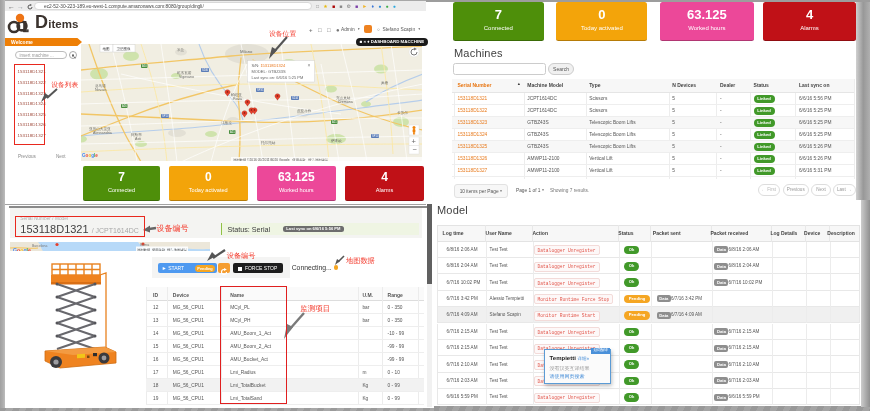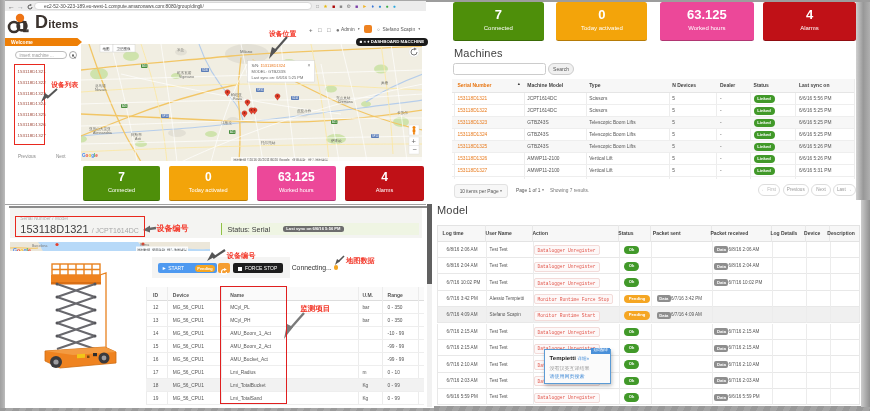--- a/index.html
+++ b/index.html
@@ -24,21 +24,21 @@
 .hic{top:16px;font-size:6px;color:#777}
 #hAdmin{left:336px;top:15.5px;font-size:4.8px;color:#555}
 #hAvatar{left:359px;top:13.5px;width:8px;height:8px;background:#ee8220;border-radius:2px}
 #hUser{left:372px;top:15.5px;font-size:4.8px;color:#555}
 #welcome{left:0;top:38px;width:77px;height:8px;background:#ee7f06;color:#fff;font-size:5px;font-weight:bold;line-height:8px;padding-left:6px;clip-path:polygon(0 0,94% 0,100% 50%,94% 100%,0 100%)}
 #searchbox{left:9.5px;top:50.7px;width:52px;height:8.6px;border:0.7px solid #bbb;border-radius:4px;background:#fff;font-size:4.5px;color:#999;line-height:7.5px;padding-left:4px}
 #sbIcon{left:63.5px;top:51px;width:8px;height:8px;border:0.6px solid #aaa;border-radius:50%;background:#fff}
 #redListBox{left:9px;top:64px;width:31px;height:80.5px;border:1.3px solid #e8281e}
 .serial{left:12.4px;font-size:4.4px;color:#9c4536;letter-spacing:0.1px}
 .pgnav{top:153.5px;font-size:4.6px;color:#888}
-.annot{color:#f3392b;font-weight:bold;font-family:"Liberation Sans",sans-serif}
+.annot{color:#f3392b;font-weight:normal;font-family:"Liberation Sans",sans-serif}
 
 .card{top:165.5px;height:35.5px;border-radius:2px;color:#fff;text-align:center;border-bottom:1.5px solid rgba(0,0,0,.25)}
 .card .n{font-size:12px;font-weight:bold;margin-top:4.5px}
 .card .l{font-size:5.6px;margin-top:2.8px}
 .cgreen{background:#4e8f0a}.corange{background:#f3a40a}.cblue{background:#ec4899}.cred{background:#c01117}
 
 #pTR{left:437px;top:2px;width:419px;height:198px;background:#fff}
 #pBR{left:434px;top:200px;width:427px;height:206px;background:#fff}
 .card2{top:0;height:38.5px;border-radius:2.5px;color:#fff;text-align:center;border-bottom:1.5px solid rgba(0,0,0,.25)}
 .card2 .n{font-size:13px;font-weight:bold;margin-top:4.5px}

